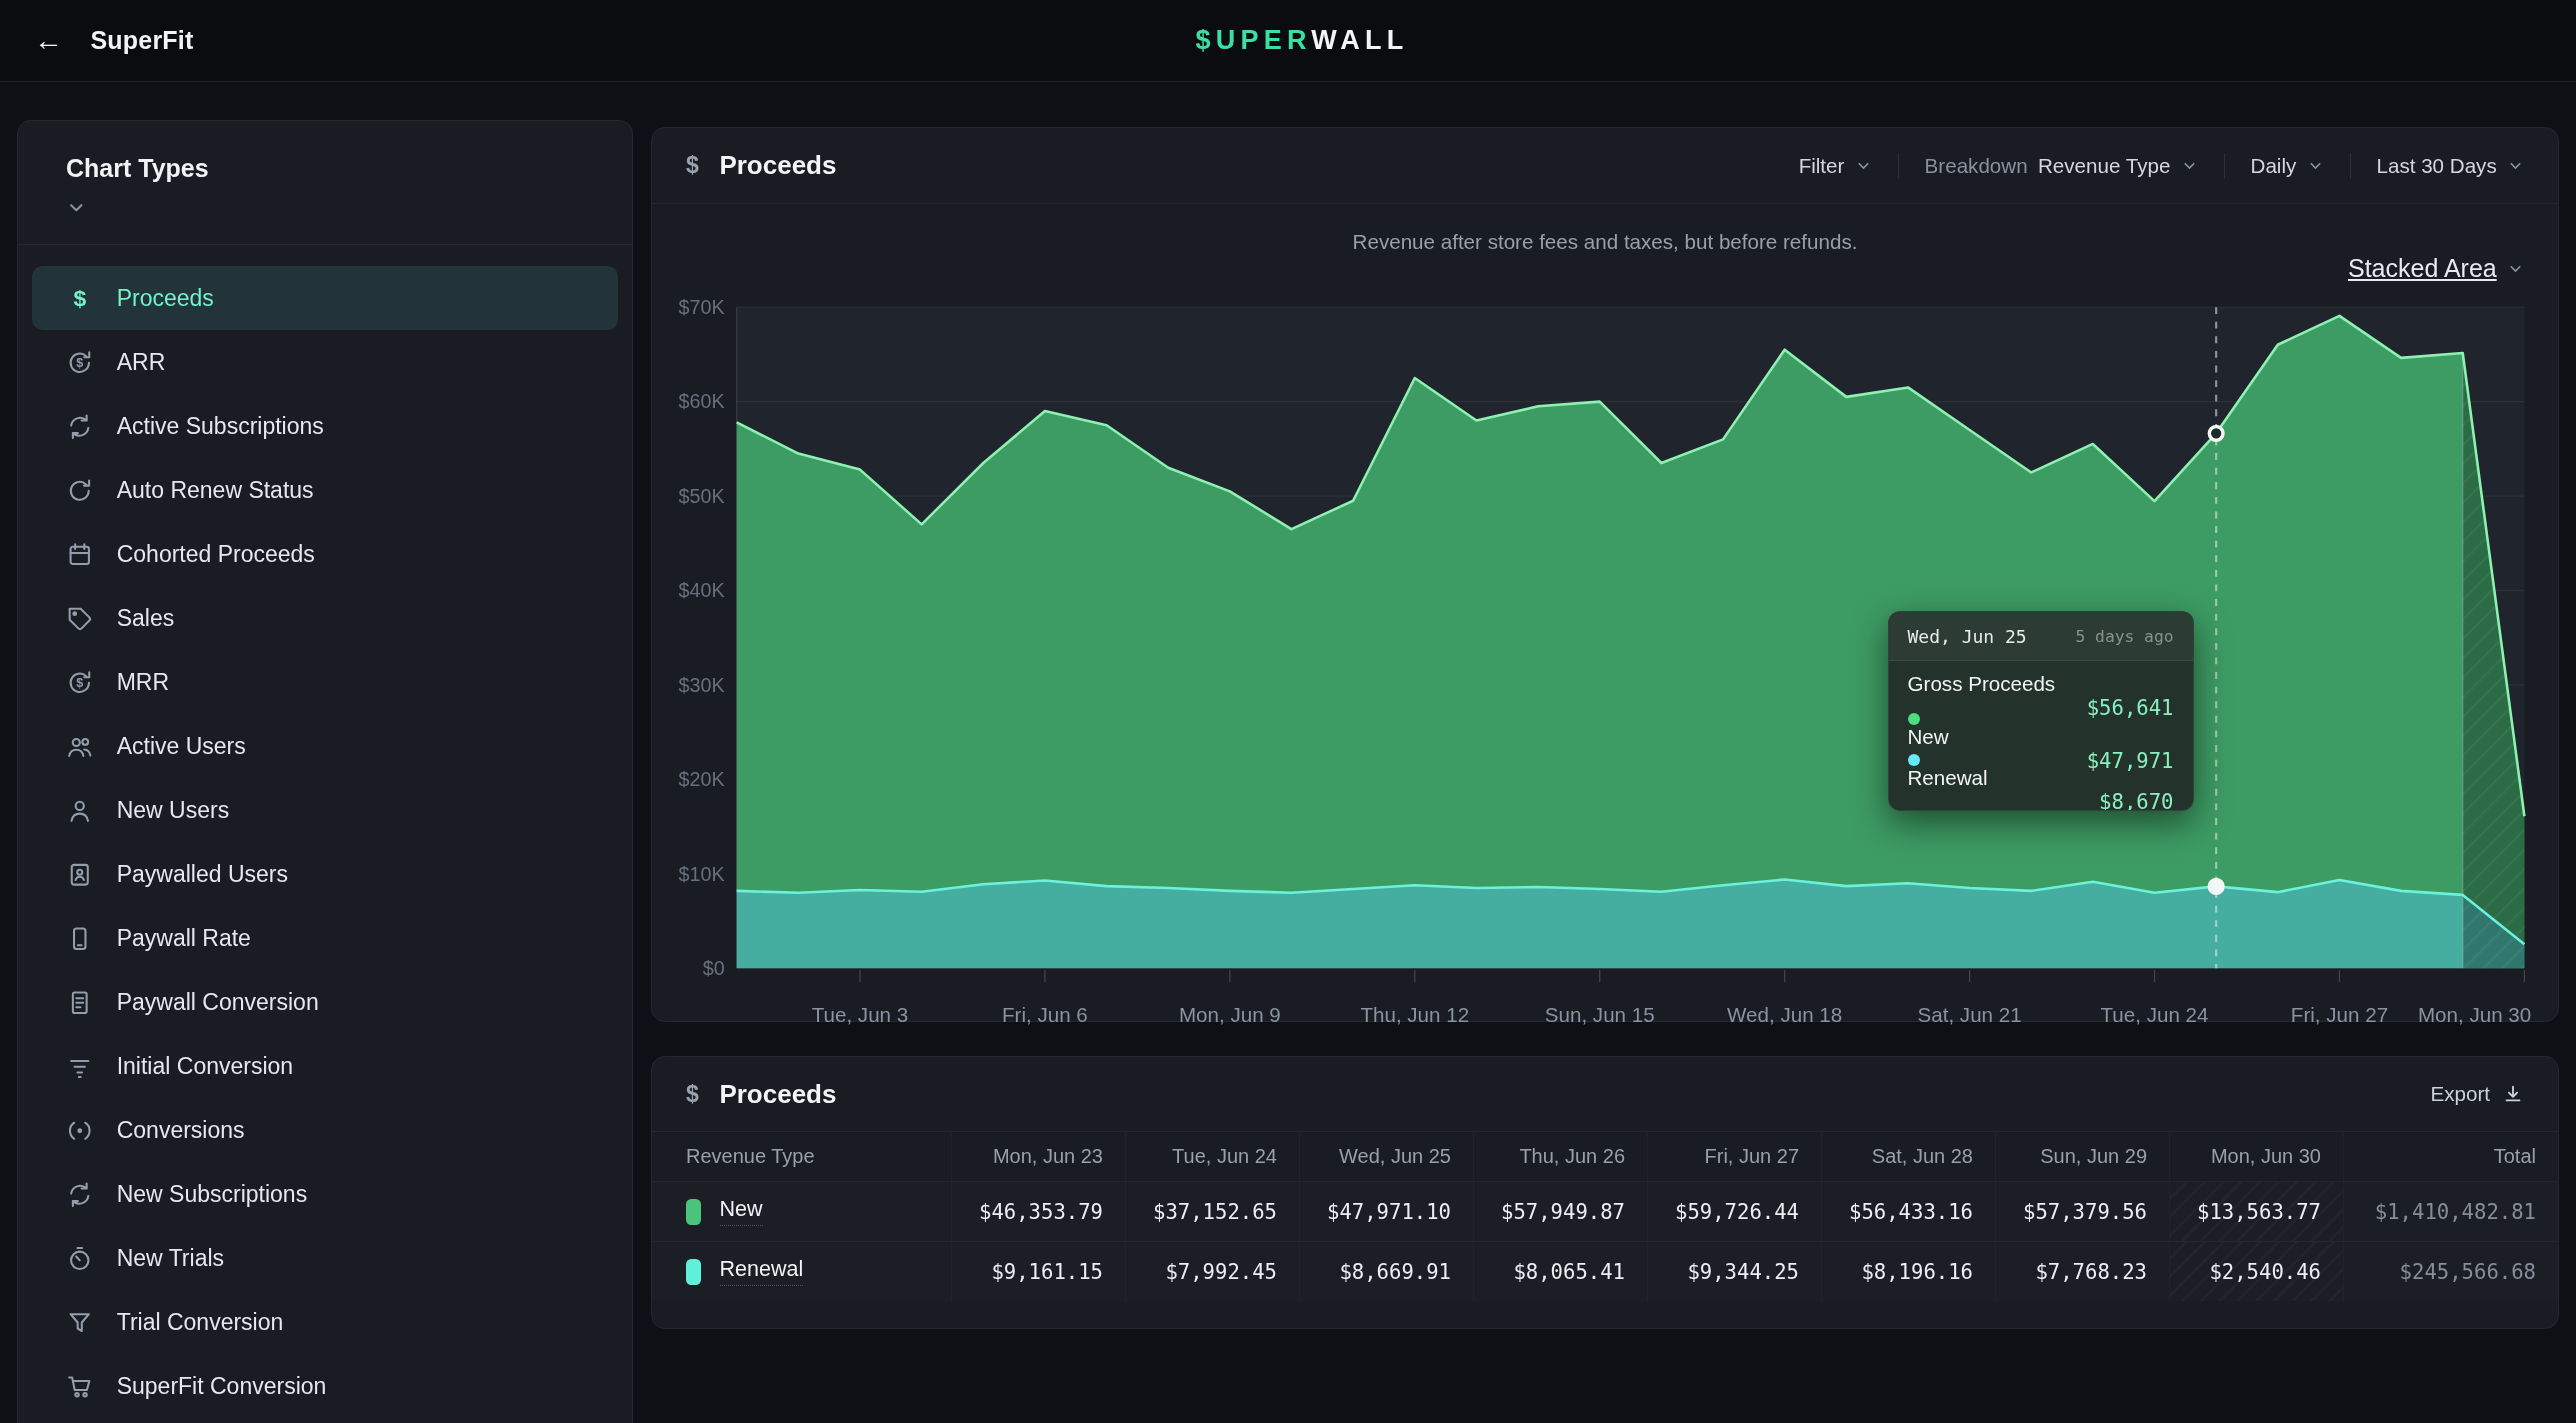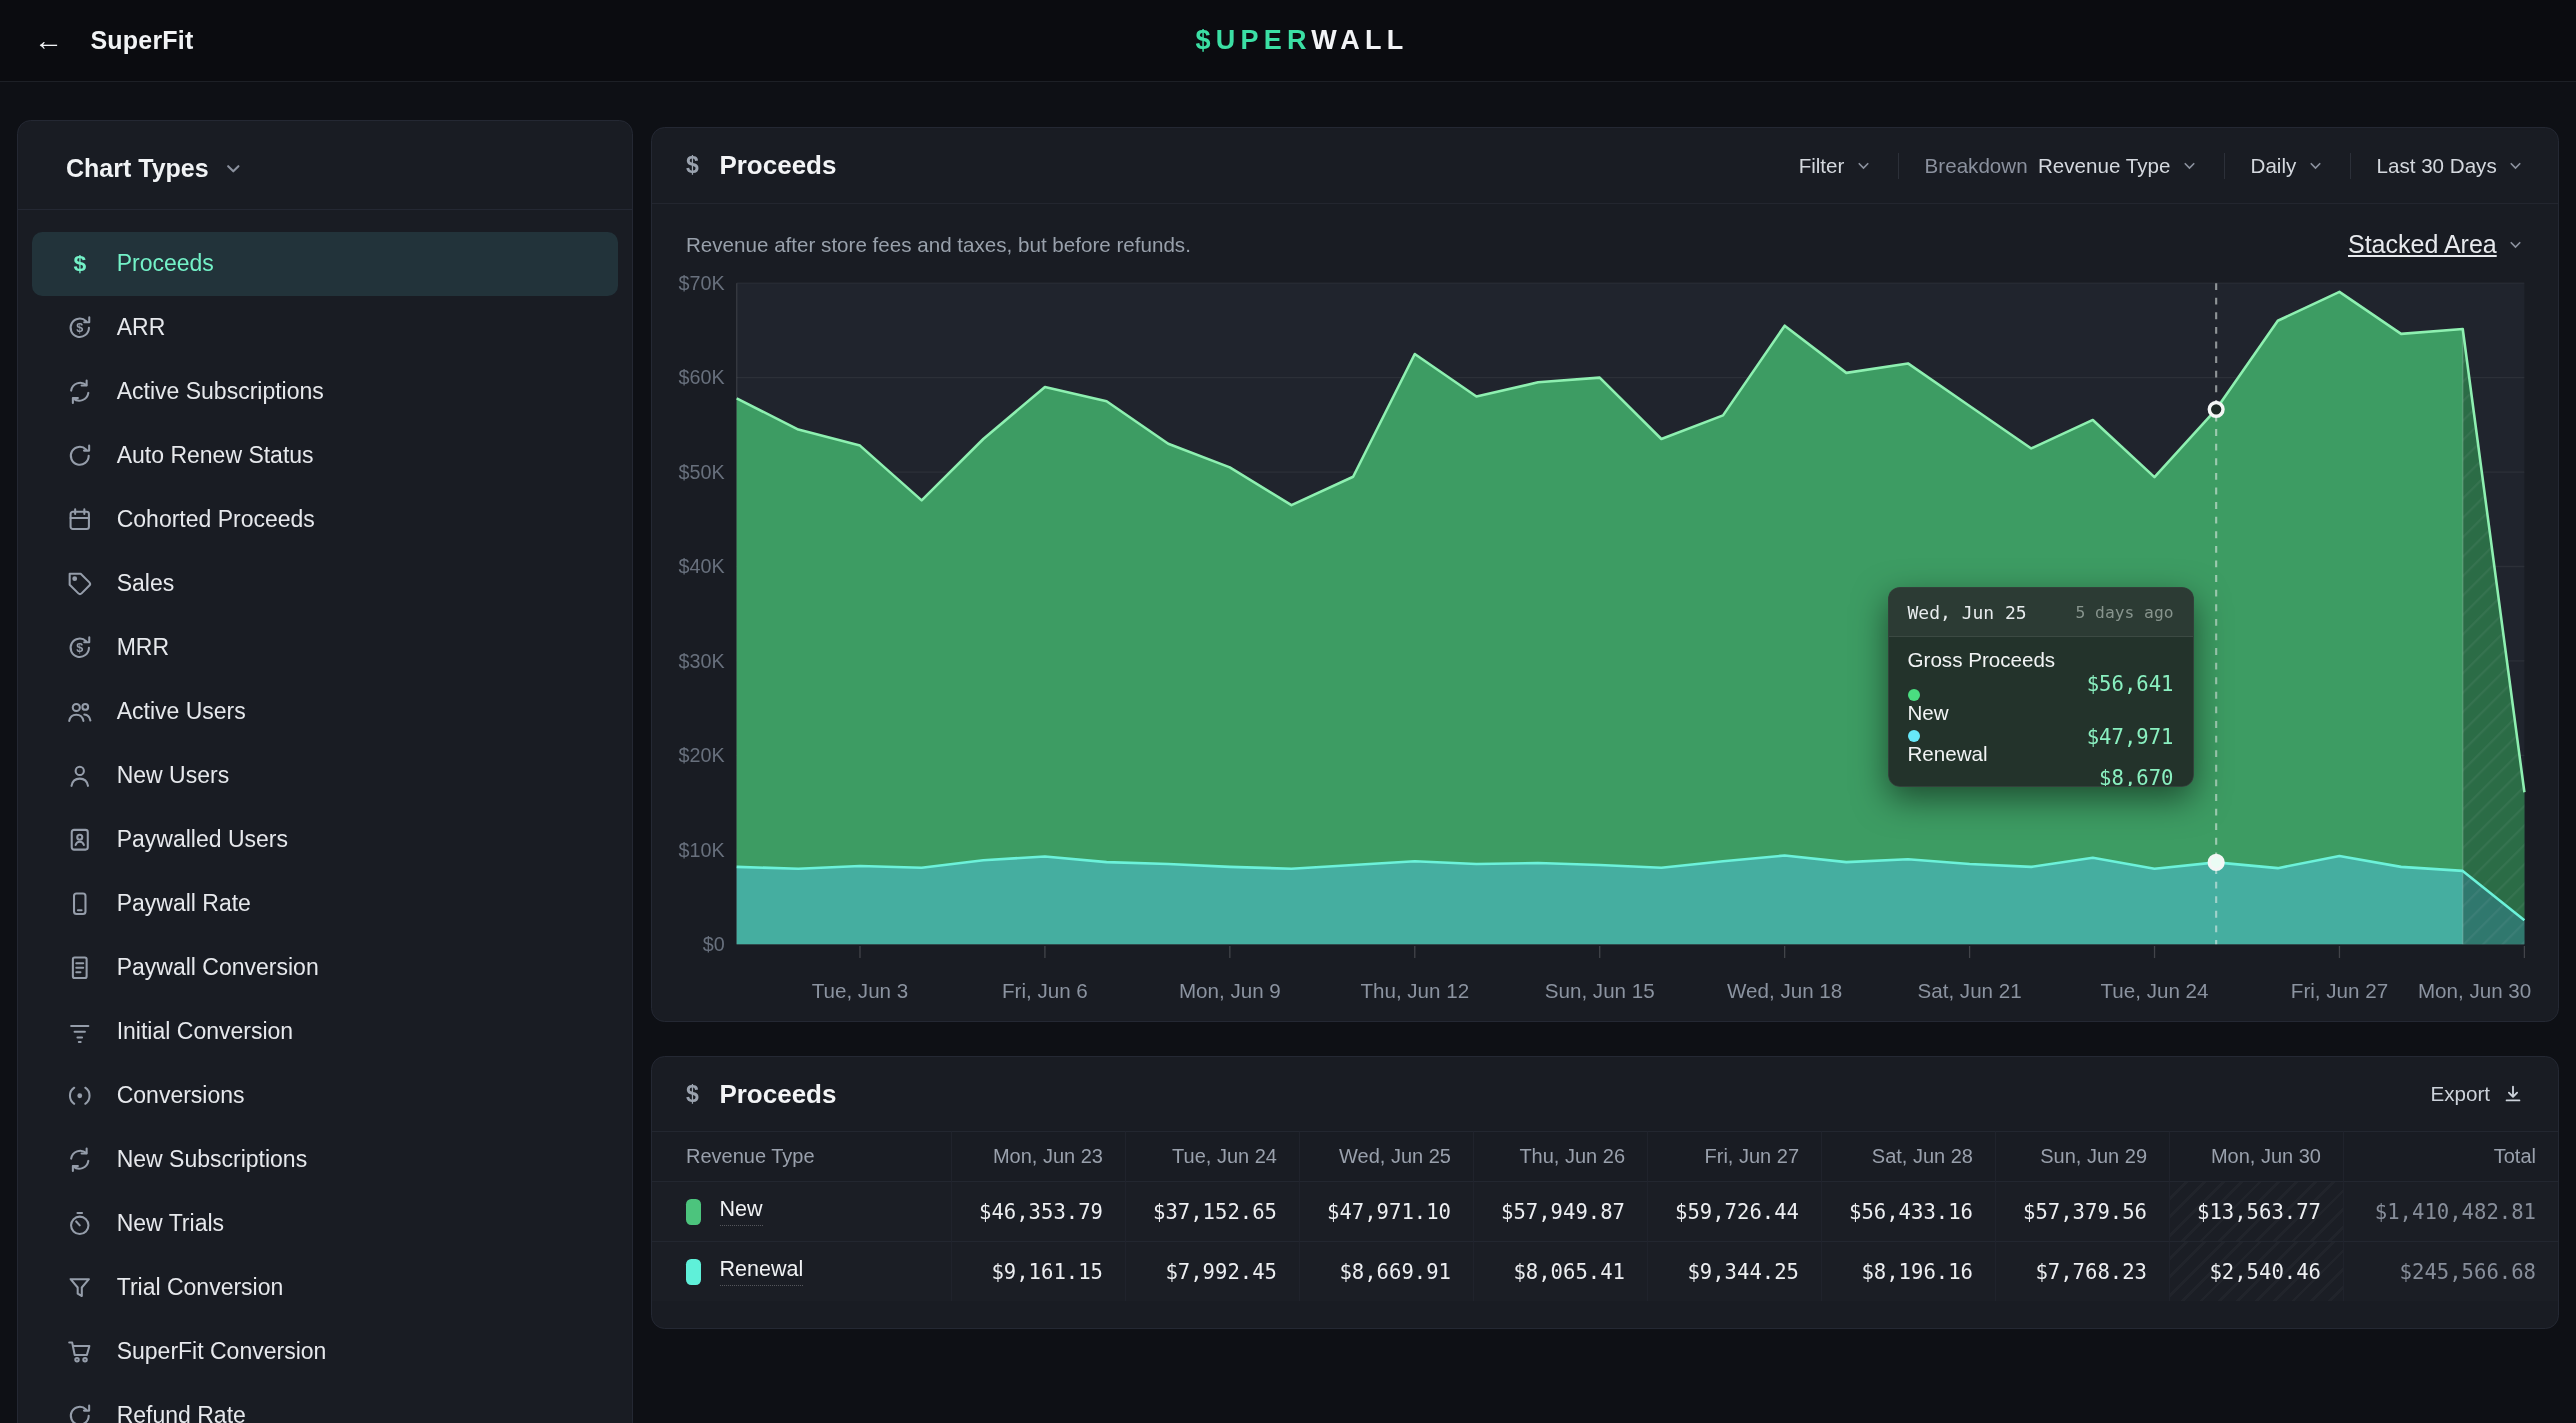--- a/index.html
+++ b/index.html
@@ -14,21 +14,21 @@
   .back-arrow { font-size:29px; color:#f1f3f5; margin-left:34px; cursor:pointer; }
   .app-name { font-size:25px; font-weight:600; color:#f1f3f5; margin-left:27.5px; letter-spacing:0.2px; }
   .logo { position:absolute; left:0; right:0; text-align:center; font-size:27px; font-weight:800;
           letter-spacing:5.2px; pointer-events:none;padding-left:28px; }
   .logo .accent { color:#3bdfa4; }
   .logo .rest { color:#f3f4f6; }
 
   
   .sidebar { position:absolute; left:17px; top:120px; width:616px; height:1340px;
              background:#171a21; border:0.9px solid #232730; border-radius:13.7px; overflow:hidden; }
-  .sidebar-head { display:flex; align-items:center; gap:14px; padding:33px 0 26px 48px; }
+  .sidebar-head { display:flex; gap:14px; padding:33px 0 26px 48px;flex-direction:column; }
   .sidebar-title { font-size:25px; font-weight:600; color:#f1f3f5; }
   .chev { color:#8b919e; display:inline-flex; }
   .side-divider { height:0.9px; background:#242833; margin:0; }
   .side-list { list-style:none; padding:22px 0 0 0; }
   .side-item { display:flex; align-items:center; height:64px; margin:0 13.7px; padding-left:34px;
                border-radius:10.3px; cursor:pointer; color:#e6e8ec; }
   .side-item .ic { width:29px; height:29px; color:#959daa; display:inline-flex; align-items:center;
                    justify-content:center; flex:0 0 29px; }
   .side-item .lbl { margin-left:22px; font-size:23px; font-weight:500; }
   .side-item.selected { background:#22333a; color:#74f2c8; }
@@ -42,21 +42,21 @@
   .chart-card { width:1908px; height:895px; position:relative; }
   .card-head { height:76px; display:flex; align-items:center; padding:0 34px;
                border-bottom:0.9px solid #23262f; }
   .dollar-glyph { color:#9aa2ae; font-size:23px; font-weight:600; }
   .card-title { font-size:26px; font-weight:600; color:#f3f4f6; margin-left:20.6px; }
   .head-controls { margin-left:auto; display:flex; align-items:center; font-size:20.6px; color:#d4d8de; }
   .ctrl { display:flex; align-items:center; gap:10.3px; cursor:pointer; white-space:nowrap; }
   .ctrl .muted { color:#8b919e; }
   .vdiv { width:0.9px; height:26px; background:#2c3039; margin:0 26px; }
 
-  .sub-row { display:flex; align-items:center; padding:26px 34px 5.2px 34px; }
+  .sub-row { display:flex; align-items:center; padding:26px 34px 5.2px 34px;flex-direction:column; }
   .subtitle { font-size:20.6px; color:#98a0ab; }
   .chart-type { margin-left:auto; display:flex; align-items:center; gap:10.3px; font-size:25px;
                 color:#e8eaee; font-weight:500; cursor:pointer;text-decoration:underline; }
 
   .chart-block { position:relative; margin:6.9px 15.5px 0 15.5px; height:756px; }
   .chart-block svg { display:block; }
 
   
   .tooltip { position:absolute; left:1220px; top:316px; width:306px;
              background:rgba(34,48,41,0.97); border:0.9px solid rgba(255,255,255,0.07);

